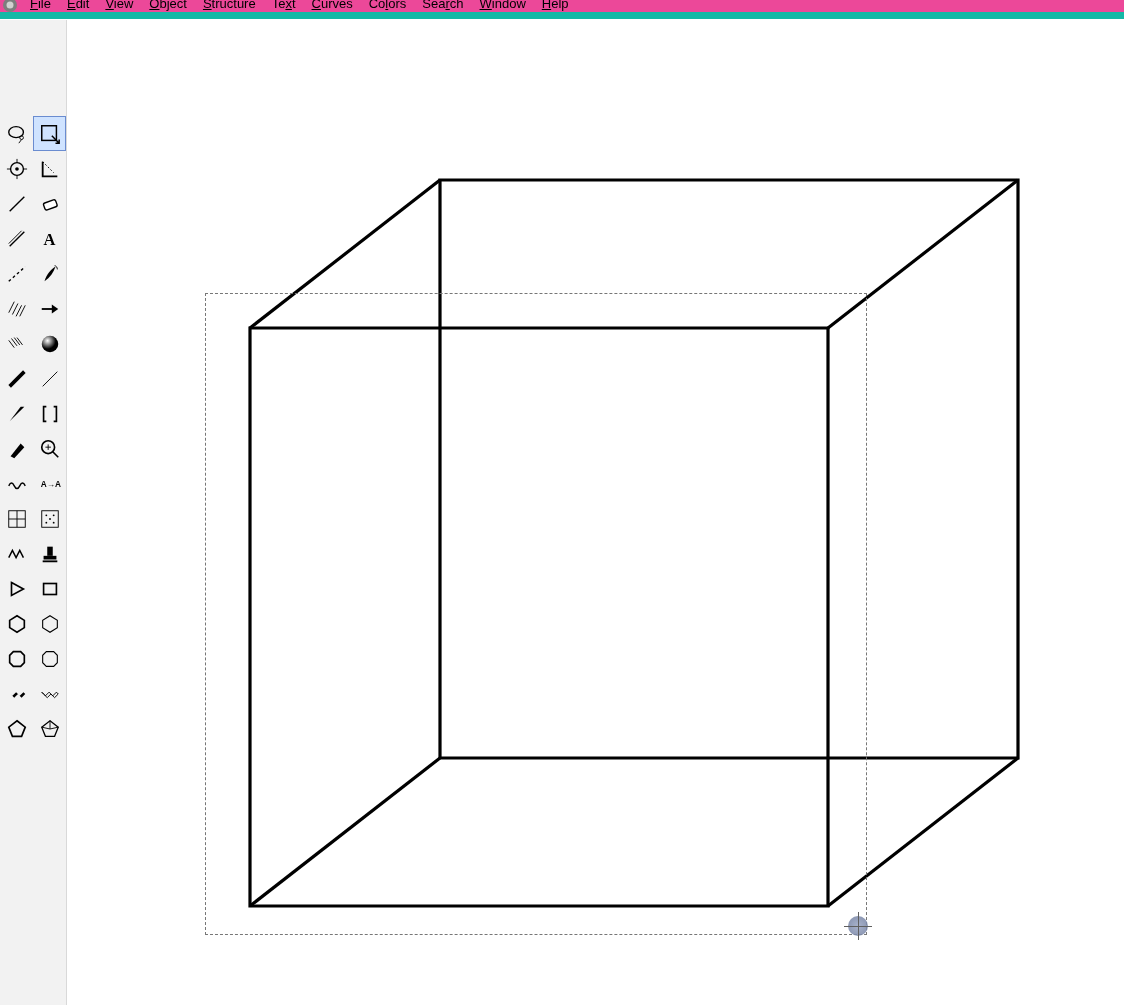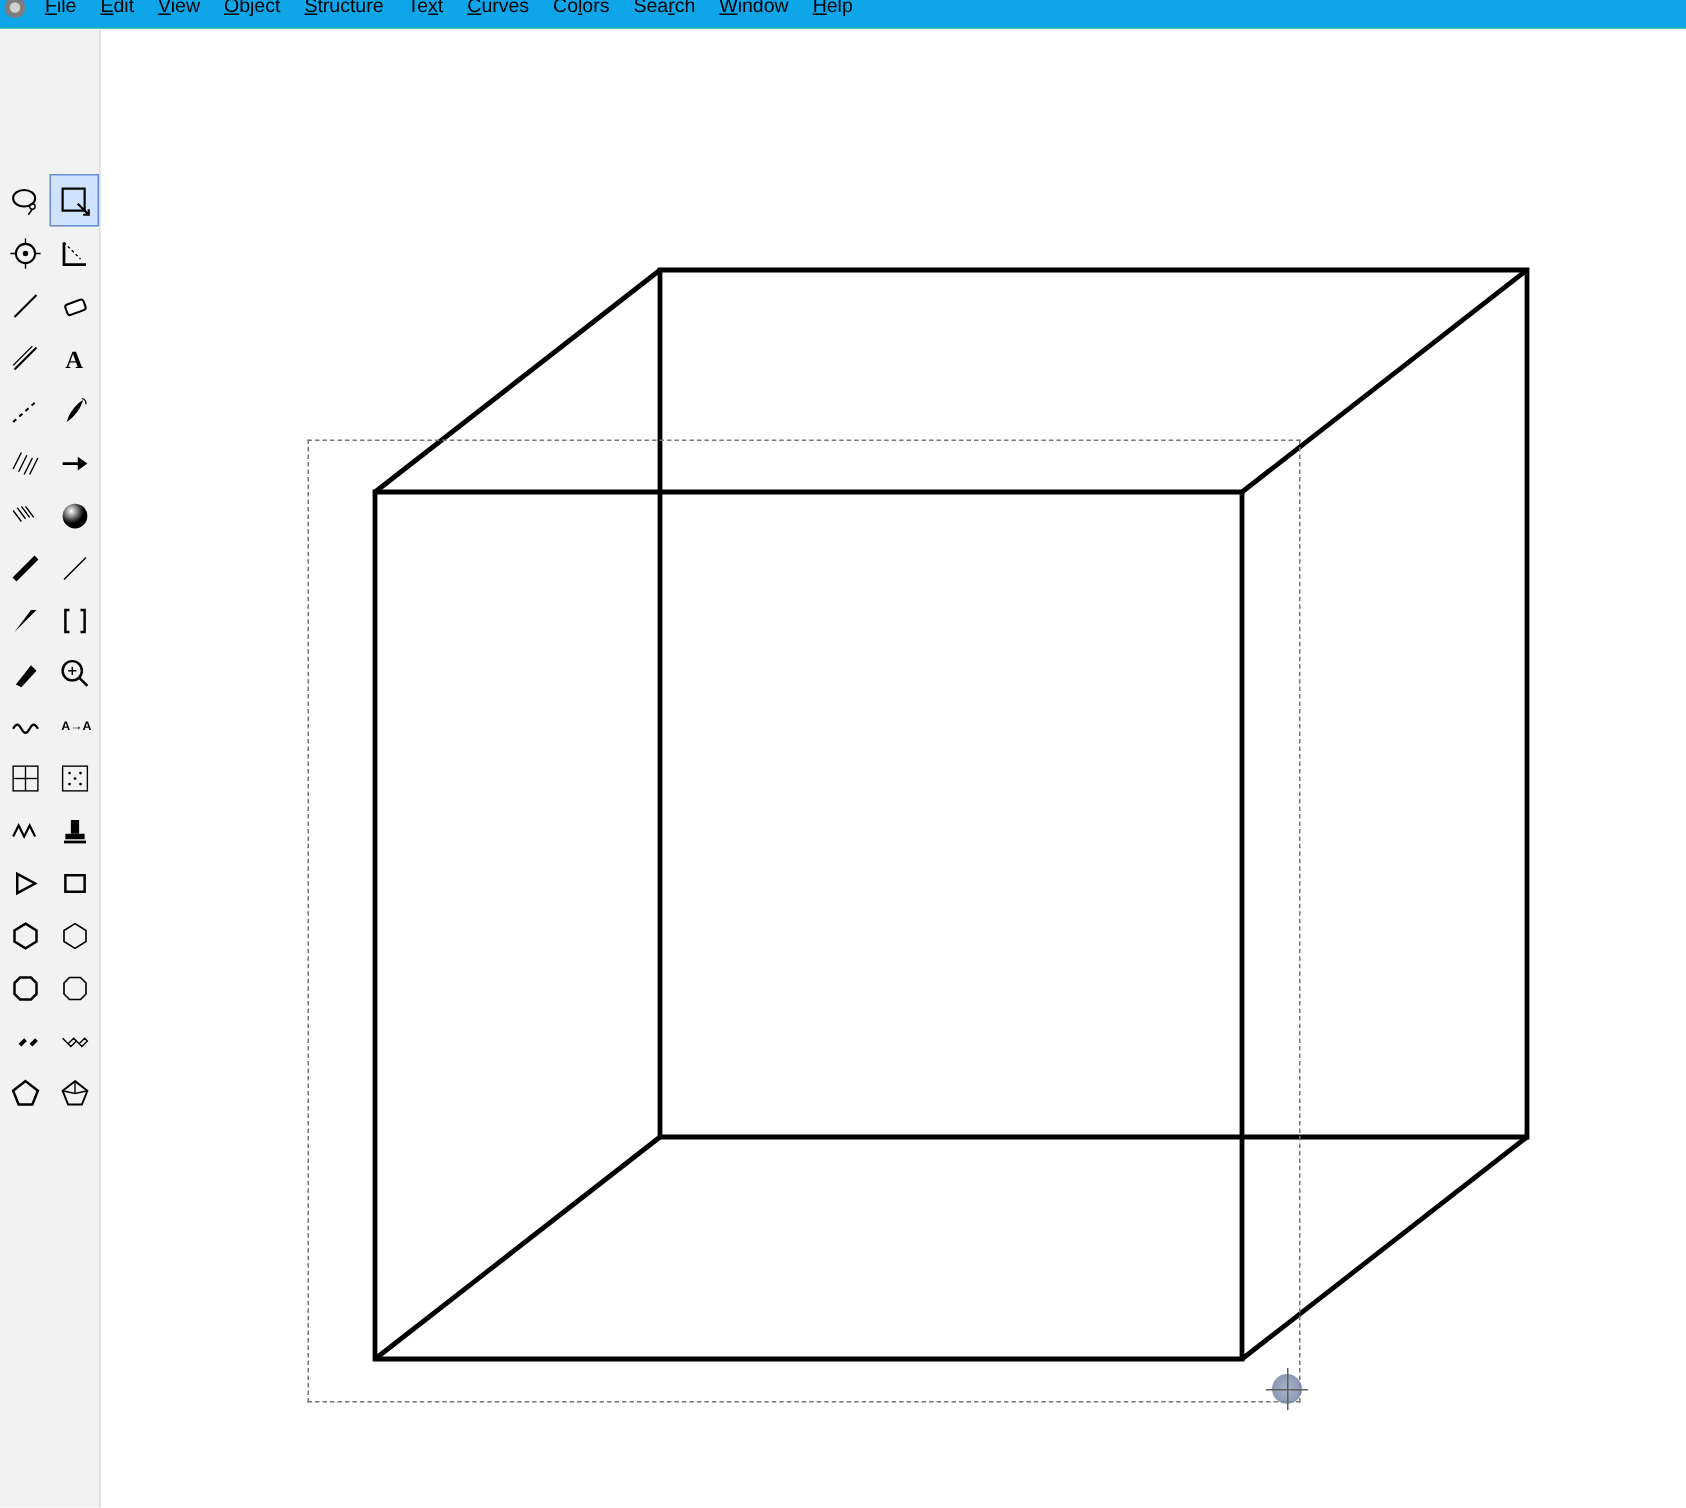--- a/index.html
+++ b/index.html
@@ -14,22 +14,22 @@
     user-select: none;
   }
 
   
   .menubar {
     position: absolute;
     top: 0;
     left: 0;
     right: 0;
     height: 19px;
-    background: #0ea5e9;
-    border-bottom: 1px solid #14b8a6;
+    background: #ec4899;
+    border-bottom: 7px solid #14b8a6;
     display: flex;
     align-items: flex-start;
     padding-left: 2px;
     box-sizing: border-box;
     z-index: 10;
   }
   .app-icon {
     width: 16px;
     height: 16px;
     margin: 0 4px 0 0;

